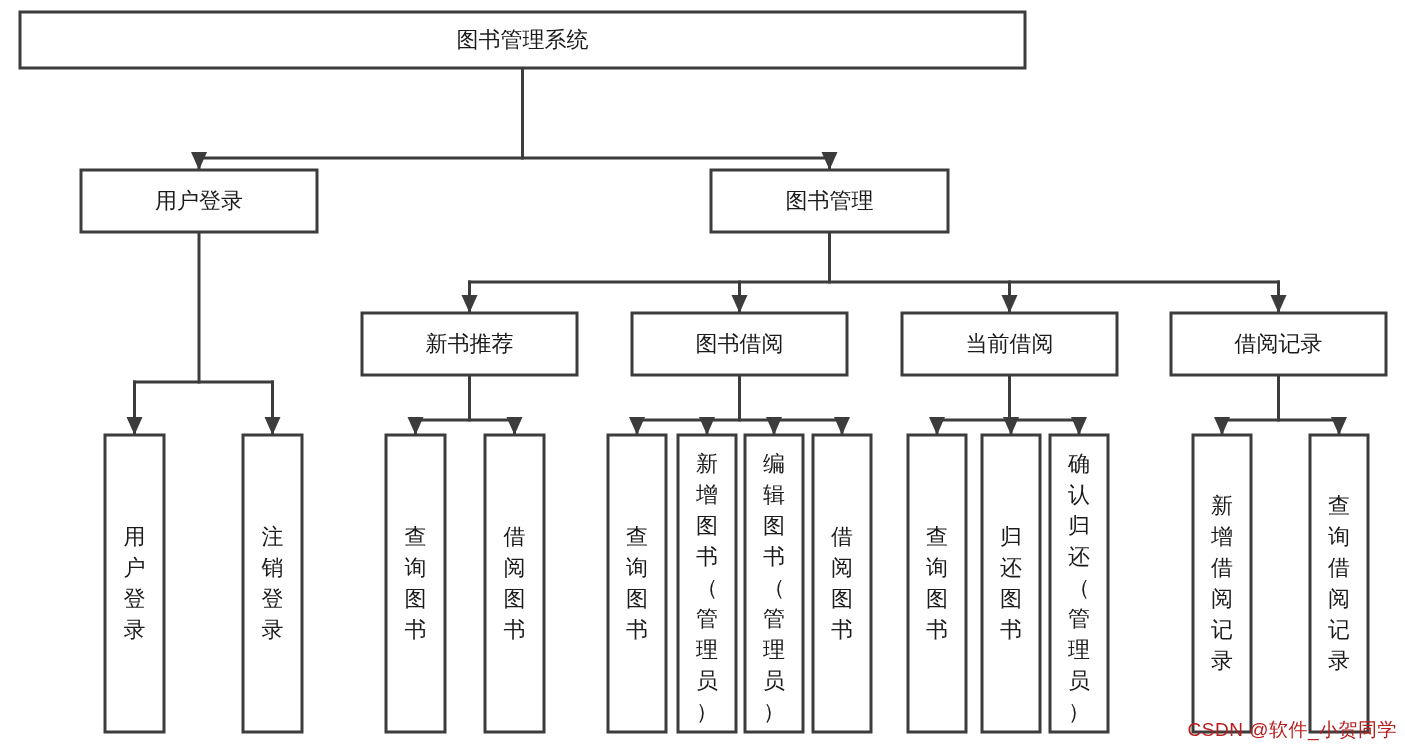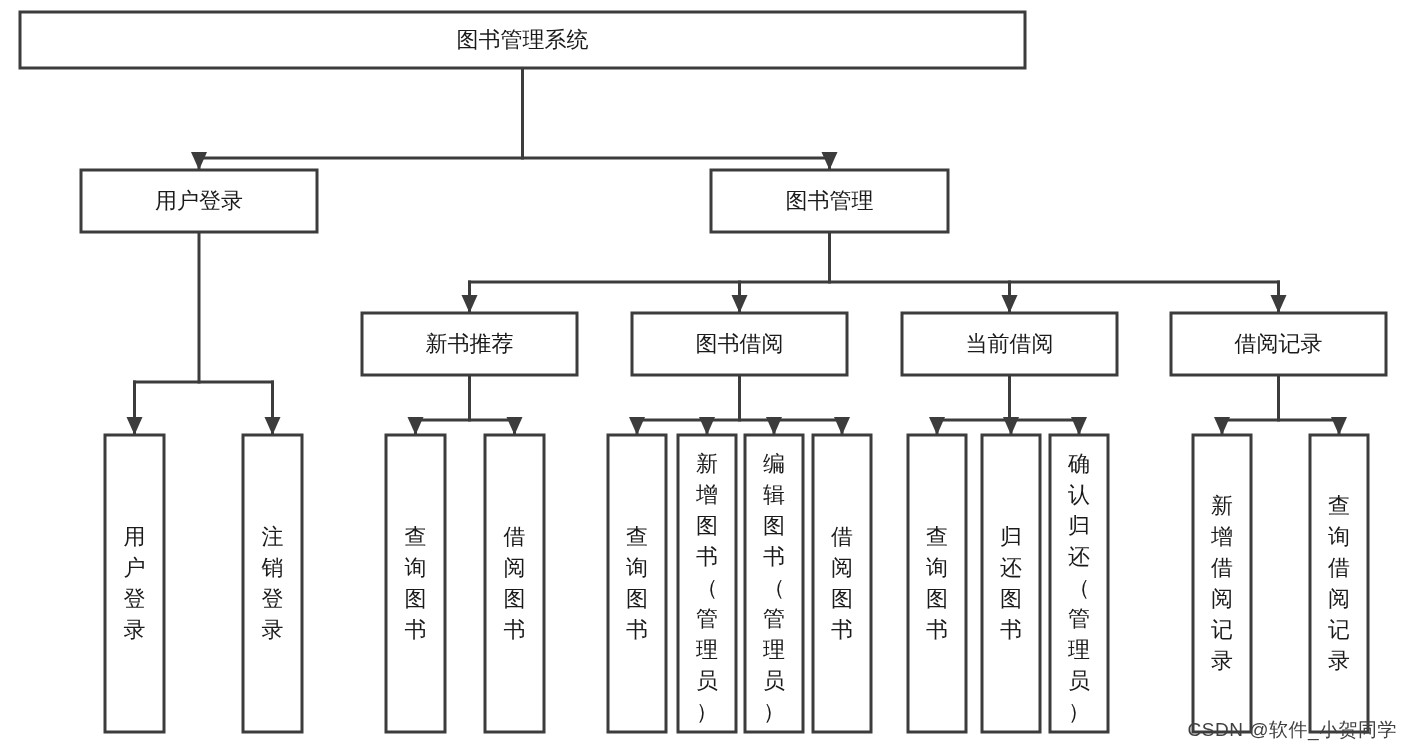--- a/index.html
+++ b/index.html
@@ -33,21 +33,21 @@
     font-size:22px;
     fill:#1a1a1a;
     text-anchor:middle;
   }
   .watermark{
     position:absolute;
     right:8px;
     bottom:4px;
     font-family:"Liberation Sans","DejaVu Sans",sans-serif;
     font-size:19px;
-    color:#404040;
+    color:#b91c1c;
     white-space:nowrap;
     letter-spacing:0.5px;
   }
 </style>
 </head>
 <body>
 
 <svg id="canvas" viewBox="0 0 1405 747">
   <g id="connectors-layer">
       <g>

